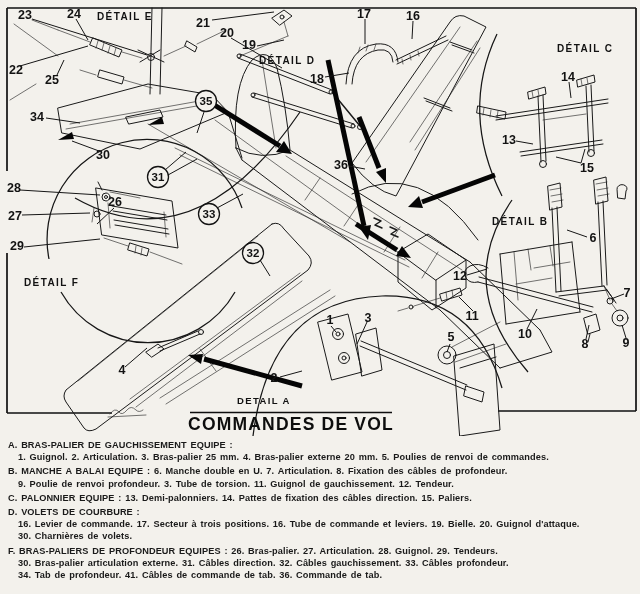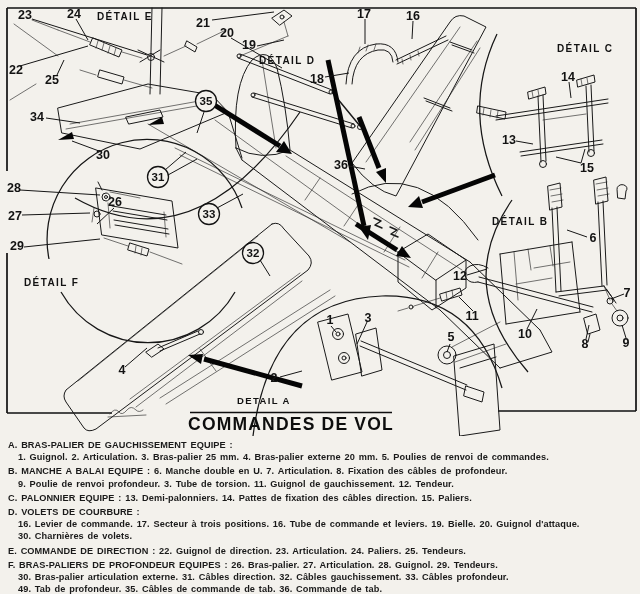--- a/index.html
+++ b/index.html
@@ -265,19 +265,18 @@
 
 <div class="legend">
   <div class="lg-line sec">A. BRAS-PALIER DE GAUCHISSEMENT EQUIPE :</div>
   <div class="lg-line indent">1. Guignol. 2. Articulation. 3. Bras-palier 25 mm. 4. Bras-palier externe 20 mm. 5. Poulies de renvoi de commandes.</div>
   <div class="lg-line sec">B. MANCHE A BALAI EQUIPE : 6. Manche double en U. 7. Articulation. 8. Fixation des câbles de profondeur.</div>
   <div class="lg-line indent">9. Poulie de renvoi profondeur. 3. Tube de torsion. 11. Guignol de gauchissement. 12. Tendeur.</div>
   <div class="lg-line sec">C. PALONNIER EQUIPE : 13. Demi-palonniers. 14. Pattes de fixation des câbles direction. 15. Paliers.</div>
   <div class="lg-line sec">D. VOLETS DE COURBURE :</div>
   <div class="lg-line indent">16. Levier de commande. 17. Secteur à trois positions. 16. Tube de commande et leviers. 19. Bielle. 20. Guignol d'attaque.</div>
   <div class="lg-line indent">30. Charnières de volets.</div>
-  <div class="lg-line sec">E. COMMANDE DE DIRECTION : 22. Guignol de direction. 23. Articulation. 24. Paliers. 25. Tendeurs.</div>
   <div class="lg-line sec">F. BRAS-PALIERS DE PROFONDEUR EQUIPES : 26. Bras-palier. 27. Articulation. 28. Guignol. 29. Tendeurs.</div>
   <div class="lg-line indent">30. Bras-palier articulation externe. 31. Câbles direction. 32. Câbles gauchissement. 33. Câbles profondeur.</div>
-  <div class="lg-line indent">49. Tab de profondeur. 35. Câbles de commande de tab. 36. Commande de tab.</div>
+  <div class="lg-line indent">34. Tab de profondeur. 41. Câbles de commande de tab. 36. Commande de tab.</div>
 </div>
 
 </div>
 
 </body></html>

